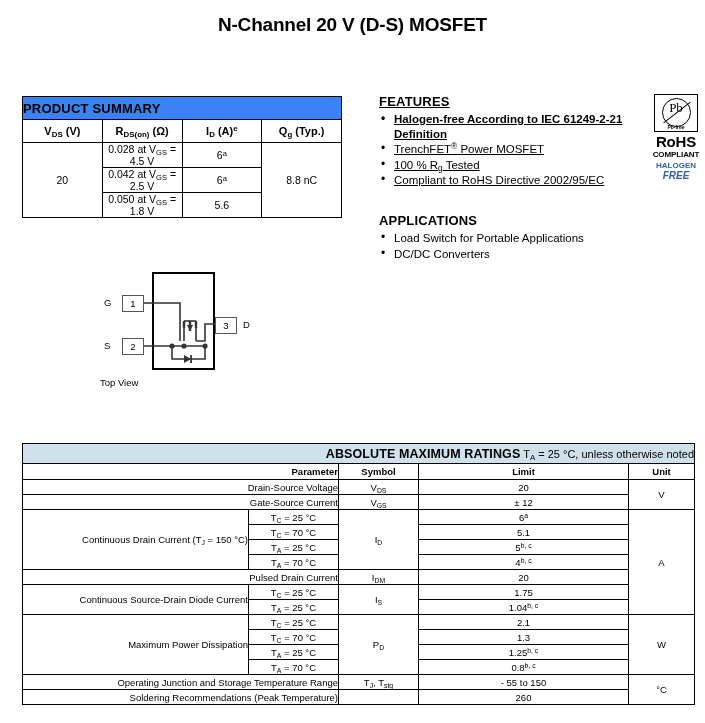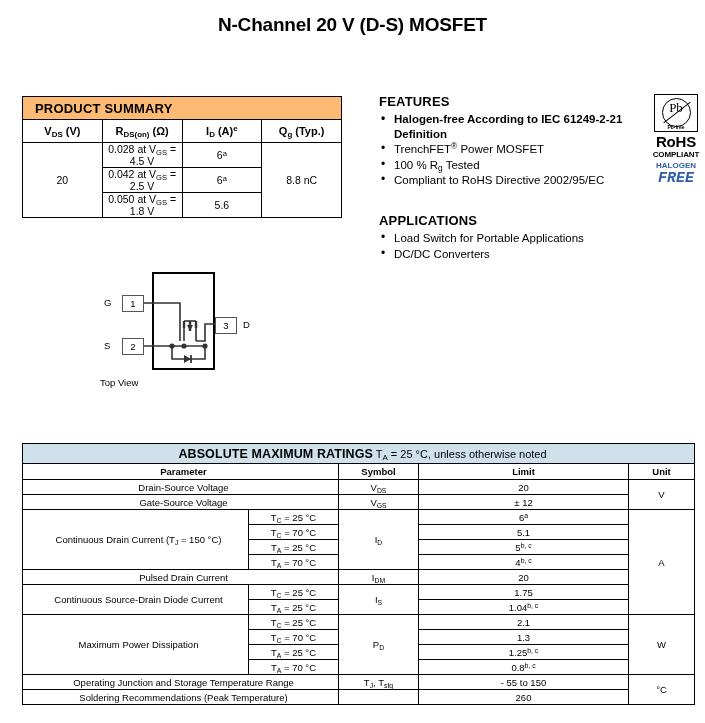--- a/index.html
+++ b/index.html
@@ -41,36 +41,37 @@
   }
   #product-summary td, #product-summary th {
     border: 1px solid #000;
     font-size: 10.5px;
     text-align: center;
     padding: 0;
     height: 21px;
     font-weight: normal;
   }
   #product-summary .ps-band {
-    background: #fdba74;
+    background: #3b82f6;
     text-align: left;
     font-size: 13px;
     font-weight: bold;
-    padding-left: 12px;
+    padding-left: 0;
     height: 22px;
     letter-spacing: 0.2px;
   }
   #product-summary .ps-head td { font-weight: bold; font-size: 11px; height: 22px; }
 
   
   #features-block {
     position: absolute;
     left: 379px;
     top: 94px;
     width: 262px;
+    text-decoration: underline;
   }
   .sec-head {
     font-size: 13px;
     font-weight: bold;
     letter-spacing: 0.2px;
     margin-bottom: 3px;
   }
   ul.bul {
     list-style: none;
     margin: 0 0 0 0;
@@ -145,21 +146,21 @@
     position: absolute;
     left: 0; bottom: 1px;
     width: 100%;
     text-align: center;
     font-size: 5px;
     font-weight: bold;
   }
   #rohs-title { font-size: 15px; font-weight: bold; margin-top: 1px; letter-spacing: -0.2px; }
   #rohs-compliant { font-size: 8px; font-weight: bold; letter-spacing: -0.1px; }
   #halogen-text { font-size: 8px; font-weight: bold; color: #2f5fa8; margin-top: 2px; }
-  #free-text { font-size: 15px; font-weight: bold; font-style: italic; color: #2f5fa8; font-family: Liberation Mono, monospace; }
+  #free-text { font-size: 10px; font-weight: bold; font-style: italic; color: #2f5fa8; }
 
   
   #package-diagram {
     position: absolute;
     left: 100px;
     top: 255px;
     width: 200px;
     height: 140px;
   }
   #pkg-label {
@@ -213,28 +214,28 @@
   #amr-table td {
     border: 1px solid #000;
     font-size: 9.5px;
     height: 14px;
     padding: 0 0 0 0;
     text-align: center;
     vertical-align: middle;
   }
   #amr-table td.amr-band {
     background: #cfe2ec;
-    text-align: center;
+    text-align: right;
     padding-left: 8px;
     height: 19px;
     font-size: 11px;
   }
   .amr-band b { font-size: 12.5px; letter-spacing: 0.1px; }
   #amr-table tr.amr-head td { font-weight: bold; font-size: 9.5px; height: 15px; }
-  #amr-table td.pname { text-align: center; padding-left: 6px; }
+  #amr-table td.pname { text-align: right; padding-left: 6px; }
 </style>
 </head>
 <body>
 
 <div id="page-title">N-Channel 20 V (D-S) MOSFET</div>
 
 <table id="product-summary">
   <tbody>
       <tr>
     <td class="ps-band" colspan="4">PRODUCT SUMMARY</td>
@@ -358,21 +359,21 @@
   </tr>
 
   <tr>
     <td class="pname" colspan="2">Drain-Source Voltage</td>
     <td>V<sub>DS</sub></td>
     <td>20</td>
     <td rowspan="2">V</td>
   </tr>
 
   <tr>
-    <td class="pname" colspan="2">Gate-Source Voltage</td>
+    <td class="pname" colspan="2">Gate-Source Current</td>
     <td>V<sub>GS</sub></td>
     <td>± 12</td>
   </tr>
 
   <tr>
     <td class="pname" rowspan="4">Continuous Drain Current (T<sub>J</sub> = 150 °C)</td>
     <td>T<sub>C</sub> = 25 °C</td>
     <td rowspan="4">I<sub>D</sub></td>
     <td><span>6</span><sup>a</sup></td>
     <td rowspan="7">A</td>

